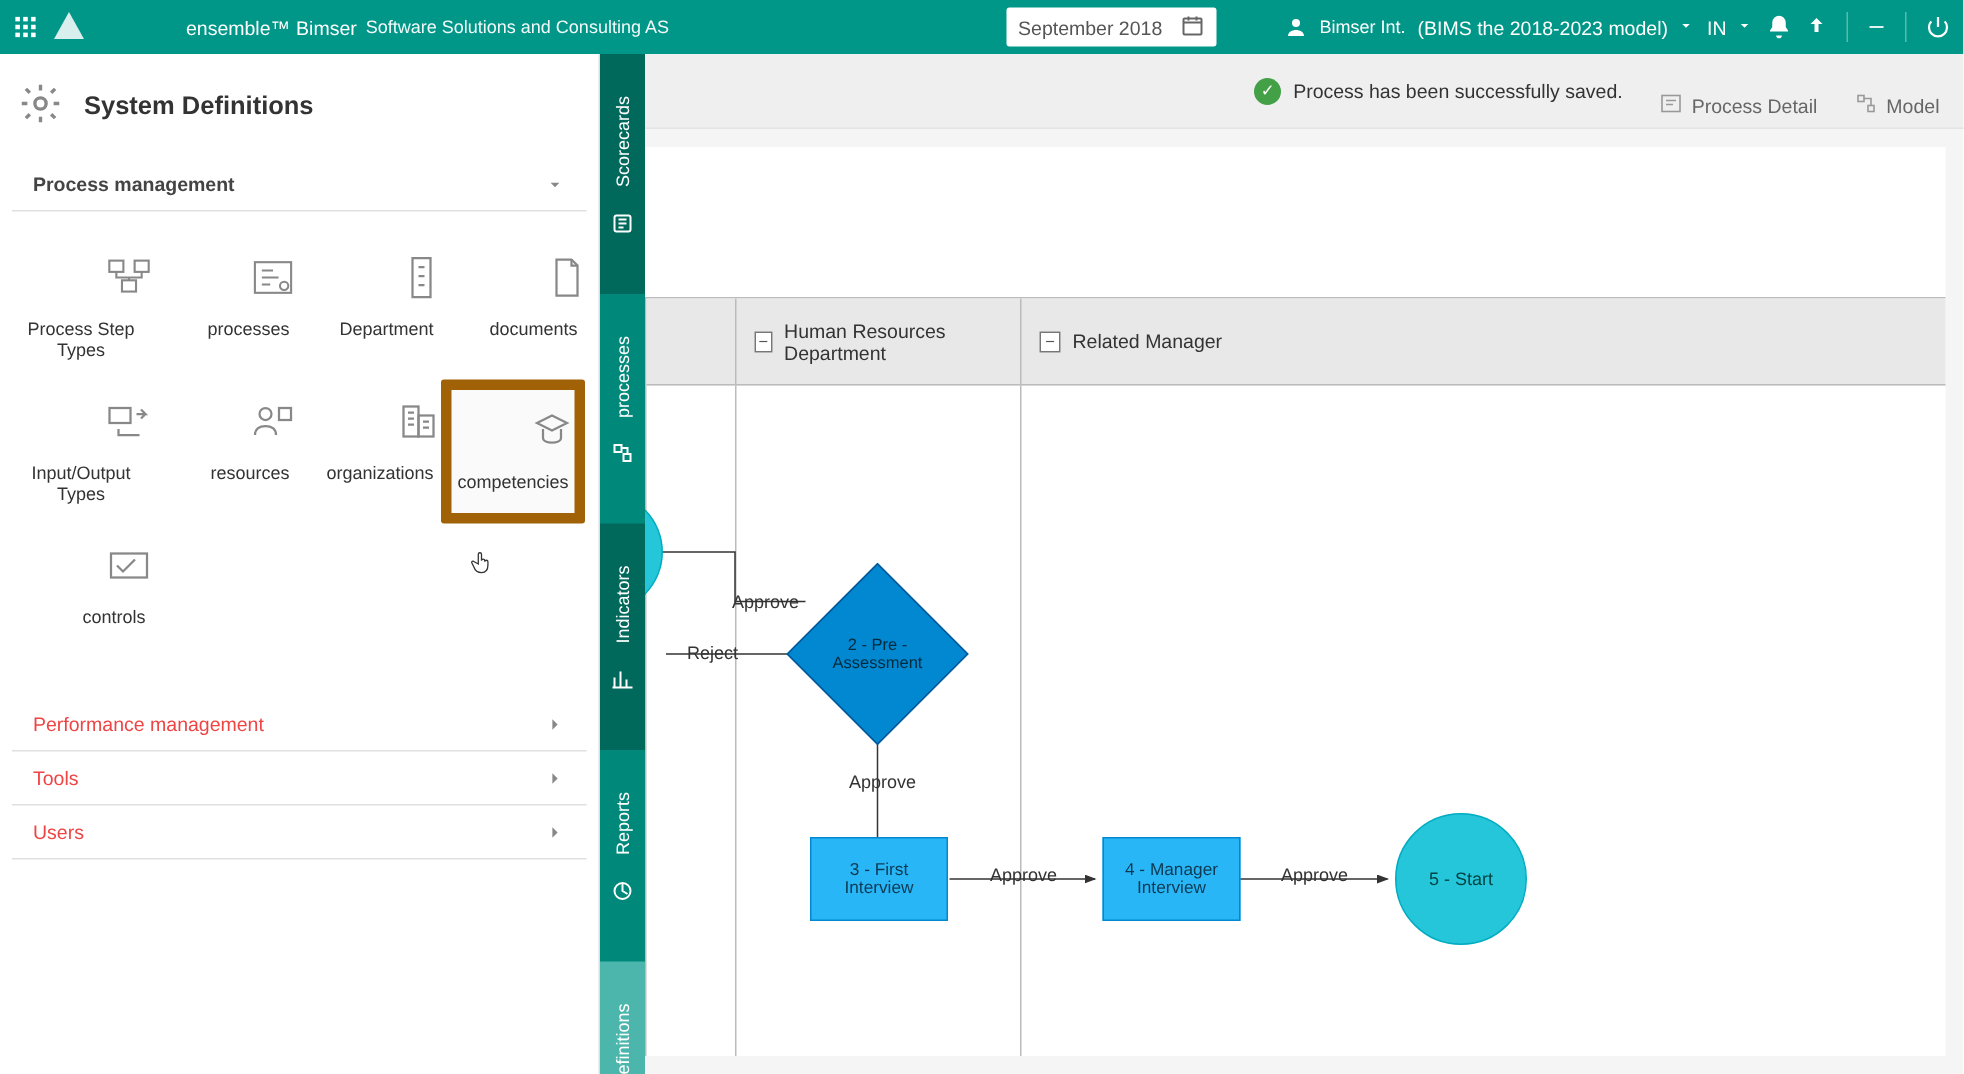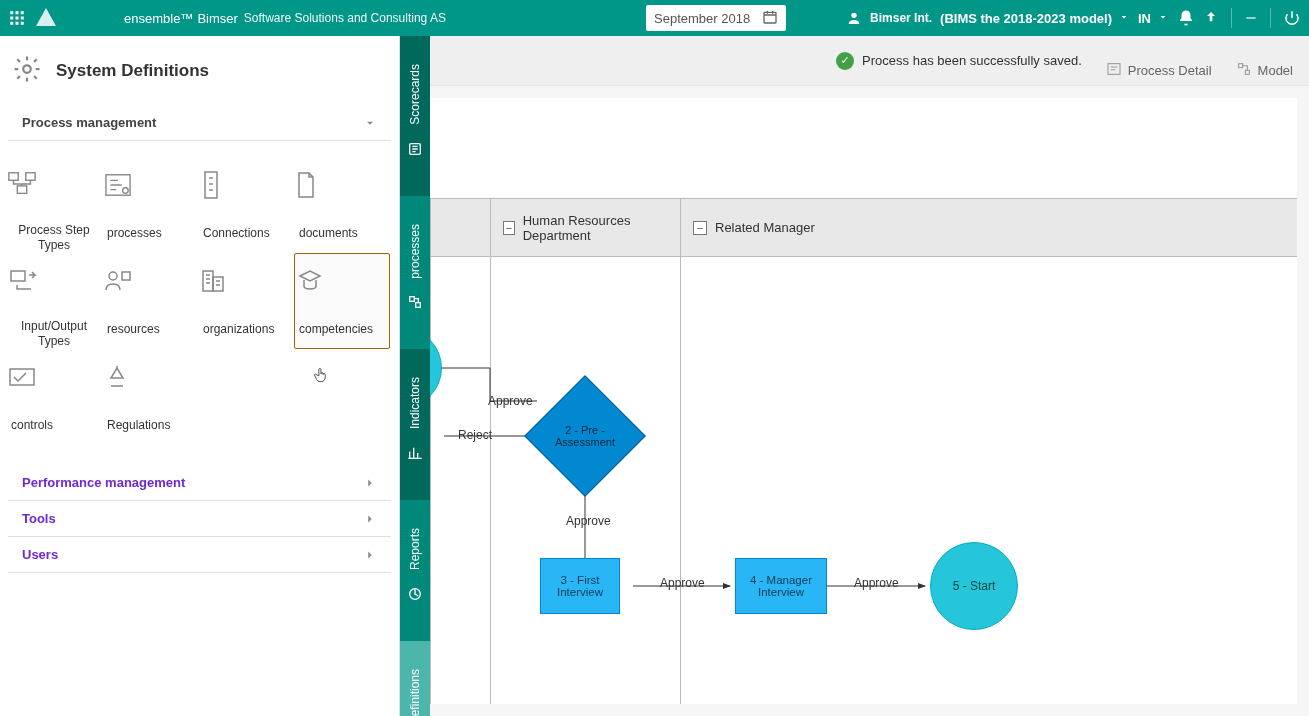--- a/index.html
+++ b/index.html
@@ -5,40 +5,40 @@
     * { box-sizing: border-box; margin: 0; padding: 0; }
     body { font-family: -apple-system, BlinkMacSystemFont, "Segoe UI", Arial, sans-serif; font-size: 13px; color: #333; background: #fff; overflow: hidden; }
     
     .topbar { height: 36px; background: #009688; display: flex; align-items: center; color: #fff; padding: 0 8px; }
     .topbar .apps-icon { margin-right: 8px; cursor: pointer; }
     .topbar .logo-block { display: flex; align-items: center; gap: 10px; }
     .topbar .logo-img { width: 80px; height: 28px; display:flex; align-items:center; }
     .topbar .company { font-size: 13px; margin-left: 4px; }
     .topbar .subcompany { font-size: 12px; margin-left: 6px; opacity: .95; }
     .topbar .spacer { flex: 1; }
-    .topbar .date-picker { background: #fff; color: #555; height: 26px; width: 140px; display: flex; align-items: center; justify-content: space-between; padding: 0 8px; border-radius: 2px; margin-right: 60px; cursor: pointer; }
-    .topbar .right-group { display: flex; align-items: center; gap: 8px; font-weight: bold; }
+    .topbar .date-picker { background: #fff; color: #555; height: 26px; width: 140px; display: flex; align-items: center; justify-content: space-between; padding: 0 8px; border-radius: 2px; margin-right: 45px; cursor: pointer; }
+    .topbar .right-group { display: flex; align-items: center; gap: 8px; }
     .topbar .right-text { font-size: 12px; }
     .topbar .model-sel { display: flex; gap: 6px; cursor: pointer; }
     .topbar .icon-btn { cursor: pointer; display:flex; align-items:center; }
     .topbar .divider { width:1px; height:20px; background: rgba(255,255,255,0.35); margin: 0 4px; }
     
     .main { display: flex; height: calc(716px - 36px); }
     
     .sidebar { width: 400px; border-right: 1px solid #ddd; background: #fff; display:flex; flex-direction:column; overflow-y:auto; }
     .sidebar-title { display:flex; align-items:center; gap: 14px; padding: 18px 14px 18px 12px; }
     .sidebar-title .gear { color:#888; }
     .sidebar-title h2 { font-size: 17px; font-weight: 600; color:#333; }
     
     .section-header { display:flex; align-items:center; justify-content:space-between; padding: 10px 14px; border-bottom: 1px solid #e0e0e0; margin: 0 8px; cursor:pointer; font-weight:600; color:#444; font-size:13px; }
-    .section-header.collapsed { font-weight: 700; color:#6d28d9; }
+    .section-header.collapsed { font-weight: 400; color:#ef4444; }
     
     .tile-grid { display:flex; flex-wrap:wrap; padding: 16px 6px 20px 6px; gap: 0; }
-    .tile { width: 96px; height: 96px; display:flex; flex-direction:column; align-items:flex-start; justify-content:flex-start; padding-top:10px; gap:24px; cursor:pointer; border:1px solid transparent; border-radius:2px; text-align:center; }
-    .tile.hovered { border:1px solid #a16207; background:#fafafa; }
+    .tile { width: 96px; height: 96px; display:flex; flex-direction:column; align-items:flex-end; justify-content:flex-start; padding-top:10px; gap:10px; cursor:pointer; border:1px solid transparent; border-radius:2px; text-align:center; }
+    .tile.hovered { border:7px solid #a16207; background:#fafafa; }
     .tile .tile-icon { height:34px; display:flex; align-items:center; justify-content:center; color:#777; }
     .tile .tile-label { font-size:12px; color:#333; padding: 0 4px; line-height:1.2; }
     
     .vtabs { width: 30px; background: #00897b; display:flex; flex-direction:column; align-items:center; position:relative; }
     .vtab { flex:0 0 auto; width:30px; padding: 28px 0 36px 0; display:flex; flex-direction:column; align-items:center; justify-content:flex-end; gap:10px; cursor:pointer; position:relative; }
     .vtab .vlabel { writing-mode: vertical-rl; transform: rotate(180deg); color:#fff; font-size:12px; white-space:nowrap; }
     .vtab .vicon { color:#fff; margin-top:6px; }
     .vtab.dark { background:#00695c; }
     .vtab.active { background:#4db6ac; }
     .vtab.active::after{ content:""; position:absolute; right:-10px; bottom:8px; width:0; height:0; border-top:10px solid transparent; border-bottom:10px solid transparent; border-left:10px solid #4db6ac; }
@@ -213,21 +213,21 @@
           </span>
         <span class="tile-label">processes</span>
       </div>
       <div class="tile">
         <span class="tile-icon">
             <svg width="24" height="30" viewBox="0 0 24 30" fill="none" stroke="#888" stroke-width="1.5">
               <path d="M6 2h12v26H6z"></path>
               <path d="M10 8h4M10 14h4M10 20h4"></path>
             </svg>
           </span>
-        <span class="tile-label">Connections</span>
+        <span class="tile-label">Department</span>
       </div>
       <div class="tile">
         <span class="tile-icon">
             <svg width="22" height="28" viewBox="0 0 22 28" fill="none" stroke="#888" stroke-width="1.5">
               <path d="M4 2h10l4 4v20H4z"></path>
               <path d="M14 2v4h4"></path>
             </svg>
           </span>
         <span class="tile-label">documents</span>
       </div>
@@ -270,28 +270,20 @@
         <span class="tile-label">competencies</span>
       </div>
       <div class="tile">
         <span class="tile-icon">
             <svg width="30" height="24" viewBox="0 0 30 24" fill="none" stroke="#888" stroke-width="1.5">
               <rect x="3" y="4" width="24" height="16"></rect>
               <path d="M7 12l4 4 8-8"></path>
             </svg>
           </span>
         <span class="tile-label">controls</span>
-      </div>
-      <div class="tile">
-        <span class="tile-icon">
-            <svg width="28" height="26" viewBox="0 0 28 26" fill="none" stroke="#888" stroke-width="1.5">
-              <path d="M14 4l-6 10h12zM14 4v-2M8 22h12"></path>
-            </svg>
-          </span>
-        <span class="tile-label">Regulations</span>
       </div>
     </div>
 
     <div class="section-header collapsed">
       <span>Performance management</span>
       <span class="chev">
           <svg width="14" height="14" viewBox="0 0 24 24" fill="#888">
             <path d="M9 6l6 6-6 6z"></path>
           </svg>
         </span>
@@ -410,21 +402,21 @@
       <span class="edge-label" style="left:58px; top:296px;">Approve</span>
       <span class="edge-label" style="left:28px; top:330px;">Reject</span>
       <span class="edge-label" style="left:136px; top:416px;">Approve</span>
       <span class="edge-label" style="left:230px; top:478px;">Approve</span>
       <span class="edge-label" style="left:424px; top:478px;">Approve</span>
 
       <div class="node-diamond" style="left:112px; top:295px;">
         <div class="dia-shape"></div>
         <div class="dia-label">2 - Pre - Assessment</div>
       </div>
-      <div class="node-rect" style="left:110px; top:460px; width:80px; height:56px;">
+      <div class="node-rect" style="left:110px; top:460px; width:92px; height:56px;">
         <span>3 - First Interview</span>
       </div>
       <div class="node-rect" style="left:305px; top:460px; width:92px; height:56px;">
         <span>4 - Manager Interview</span>
       </div>
       <div class="node-circle" style="left:500px; top:444px;">
         <span>5 - Start</span>
       </div>
     </div>
   </div>

